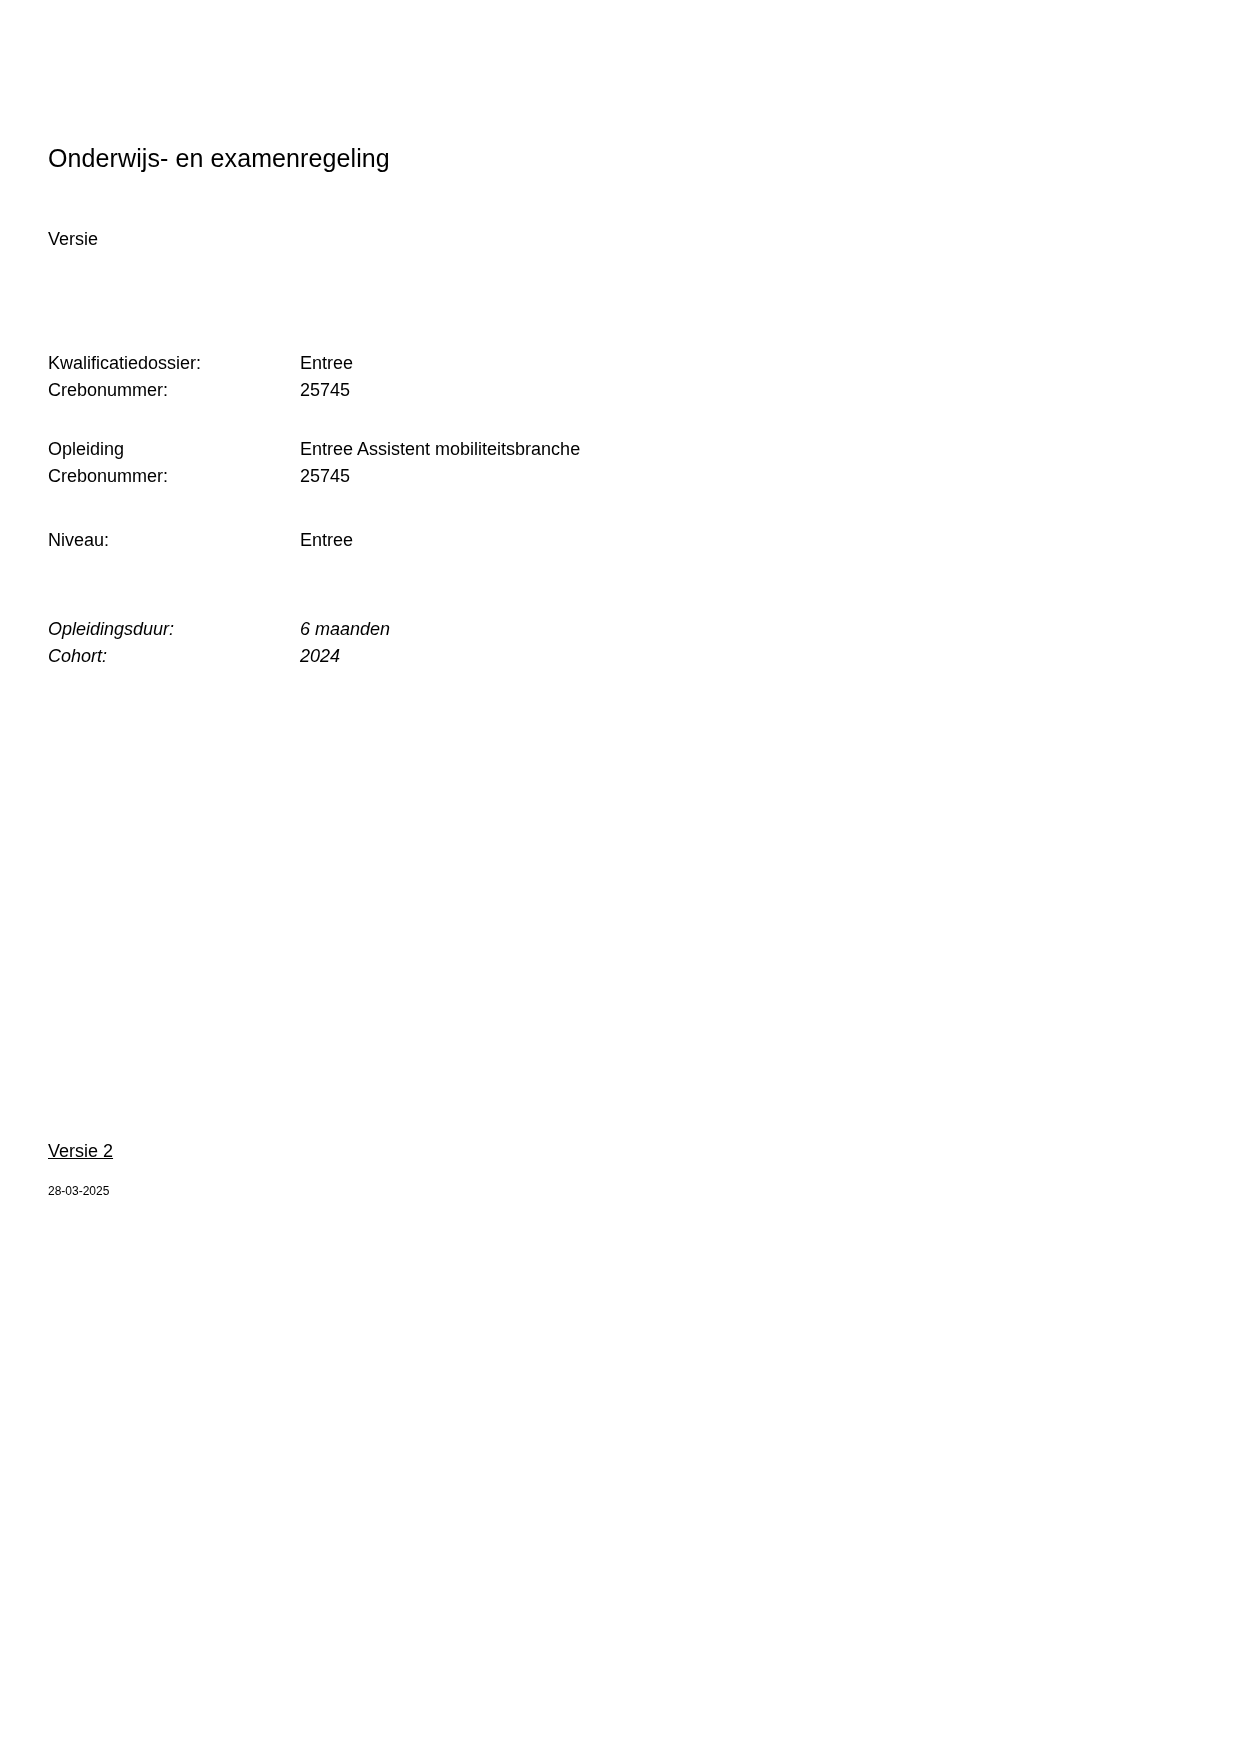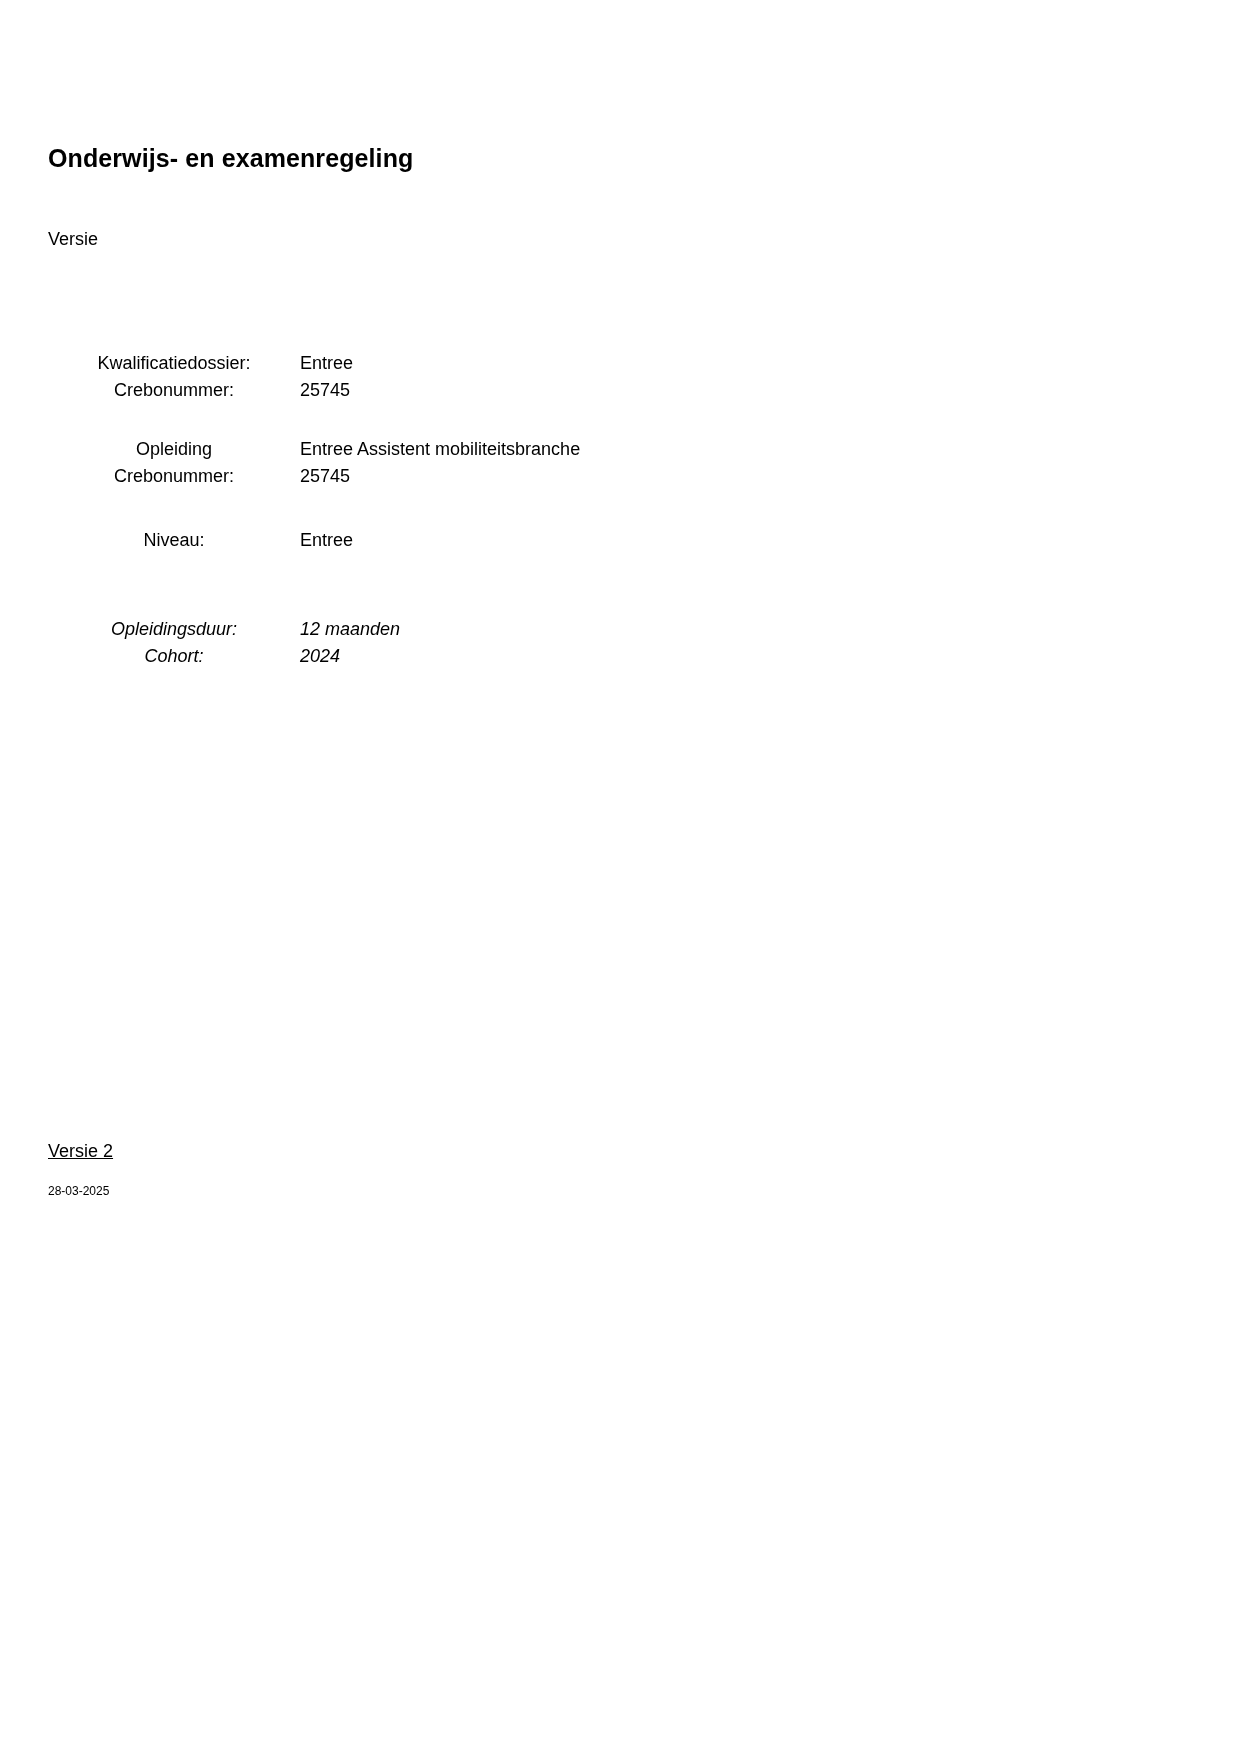--- a/index.html
+++ b/index.html
@@ -20,21 +20,21 @@
     height: 1755px;
     background: #ffffff;
     box-sizing: border-box;
     padding: 0 48px;
   }
   .doc-title {
     position: absolute;
     left: 48px;
     top: 126px;
     font-size: 25px;
-    font-weight: bold;
+    font-weight: normal;
     letter-spacing: 0.1px;
     line-height: 1.2;
   }
   .org-name {
     position: absolute;
     left: 48px;
     top: 228px;
     font-size: 18px;
     line-height: 1.3;
   }
@@ -51,21 +51,20 @@
   .meta-block.block-4 { top: 616px; font-style: italic; }
 
   .meta-row {
     display: flex;
     align-items: flex-start;
   }
   .meta-label {
     width: 252px;
     flex: 0 0 252px;
     white-space: nowrap;
-    text-align: center;
   }
   .meta-value {
     flex: 1 1 auto;
     white-space: nowrap;
   }
   .footer-version {
     position: absolute;
     left: 48px;
     top: 1140px;
     font-size: 18px;
@@ -114,21 +113,21 @@
   <div class="meta-block block-3">
     <div class="meta-row">
       <span class="meta-label">Niveau:</span>
       <span class="meta-value">Entree</span>
     </div>
   </div>
 
   <div class="meta-block block-4">
     <div class="meta-row">
       <span class="meta-label">Opleidingsduur:</span>
-      <span class="meta-value">12 maanden</span>
+      <span class="meta-value">6 maanden</span>
     </div>
     <div class="meta-row">
       <span class="meta-label">Cohort:</span>
       <span class="meta-value">2024</span>
     </div>
   </div>
 
   <div class="footer-version">Versie 2</div>
 
   <div class="footer-date">28-03-2025</div>

